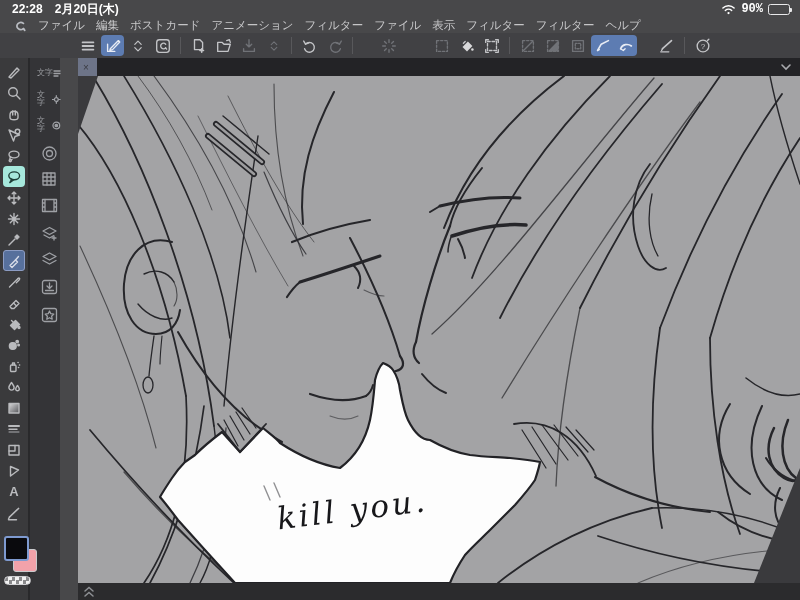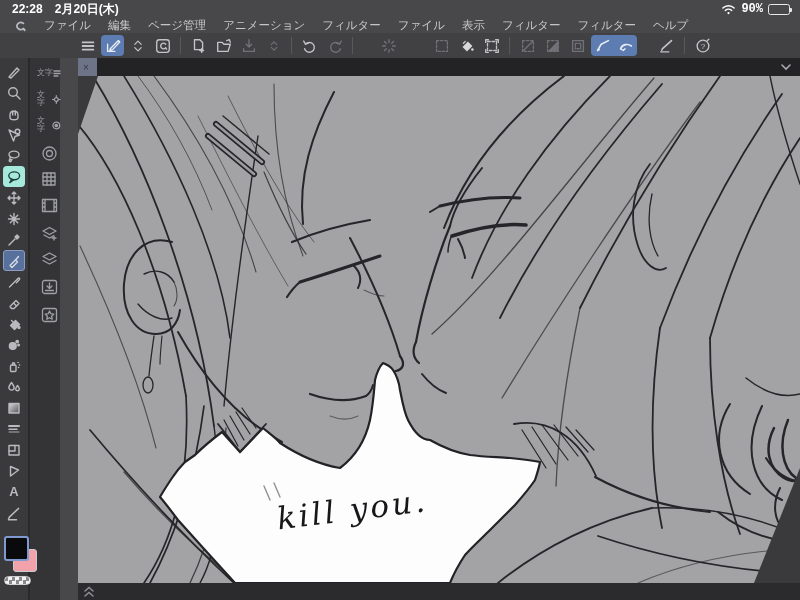--- a/index.html
+++ b/index.html
@@ -12,21 +12,21 @@
     display:flex; align-items:center; color:#fff; font-size:12px; font-weight:bold; }
   #statusbar .time { margin-left:12px; }
   #statusbar .date { margin-left:12px; }
   #statusbar .right { margin-left:auto; margin-right:10px; display:flex; align-items:center; gap:5px;font-family:Liberation Mono, monospace; }
   .battery { width:22px; height:11px; border:1px solid #e8e8ea; border-radius:2.5px; position:relative; padding:1px; }
   .battery .fill { height:100%; width:90%; background:#fff; border-radius:1px; }
   .battery:after { content:""; position:absolute; right:-3px; top:3px; width:2px; height:4px; background:#e8e8ea; border-radius:0 1px 1px 0; }
 
   
   #menubar { position:absolute; left:0; top:18px; width:672px; height:15px;
-    display:flex; align-items:center; gap:17px; color:#c9c9cb; font-size:11.5px; }
+    display:flex; align-items:center; gap:11px; color:#c9c9cb; font-size:11.5px; }
   #menubar .logo { margin-left:12px; color:#b9bcc2; display:flex; }
   #menubar span { white-space:nowrap; }
 
   
   #toolbar { position:absolute; left:0; top:33px; width:800px; height:25px; background:#414144;
     display:flex; align-items:center; }
   .tbi { width:23px; height:21px; display:flex; align-items:center; justify-content:center;
     color:#c3c4c7; flex:0 0 auto; margin:0 1px; }
   .tbi svg { stroke:currentColor; fill:none; stroke-width:1.5; stroke-linecap:round; stroke-linejoin:round; }
   .tbi.dim { color:#707277; }
@@ -101,21 +101,21 @@
 
   <div id="menubar">
     <span class="logo">
       <svg width="15" height="14" viewBox="0 0 16 16" fill="none" stroke="currentColor" stroke-width="2" stroke-linecap="round">
         <path d="M12.5,5 a4.5,4 0 1,0 0,6"></path>
           <path d="M12.5,11 l1.5,2"></path>
       </svg>
     </span>
     <span>ファイル</span>
     <span>編集</span>
-    <span>ページ管理</span>
+    <span>ポストカード</span>
     <span>アニメーション</span>
     <span>フィルター</span>
     <span>ファイル</span>
     <span>表示</span>
     <span>フィルター</span>
     <span>フィルター</span>
     <span>ヘルプ</span>
   </div>
 
   <div id="toolbar">

